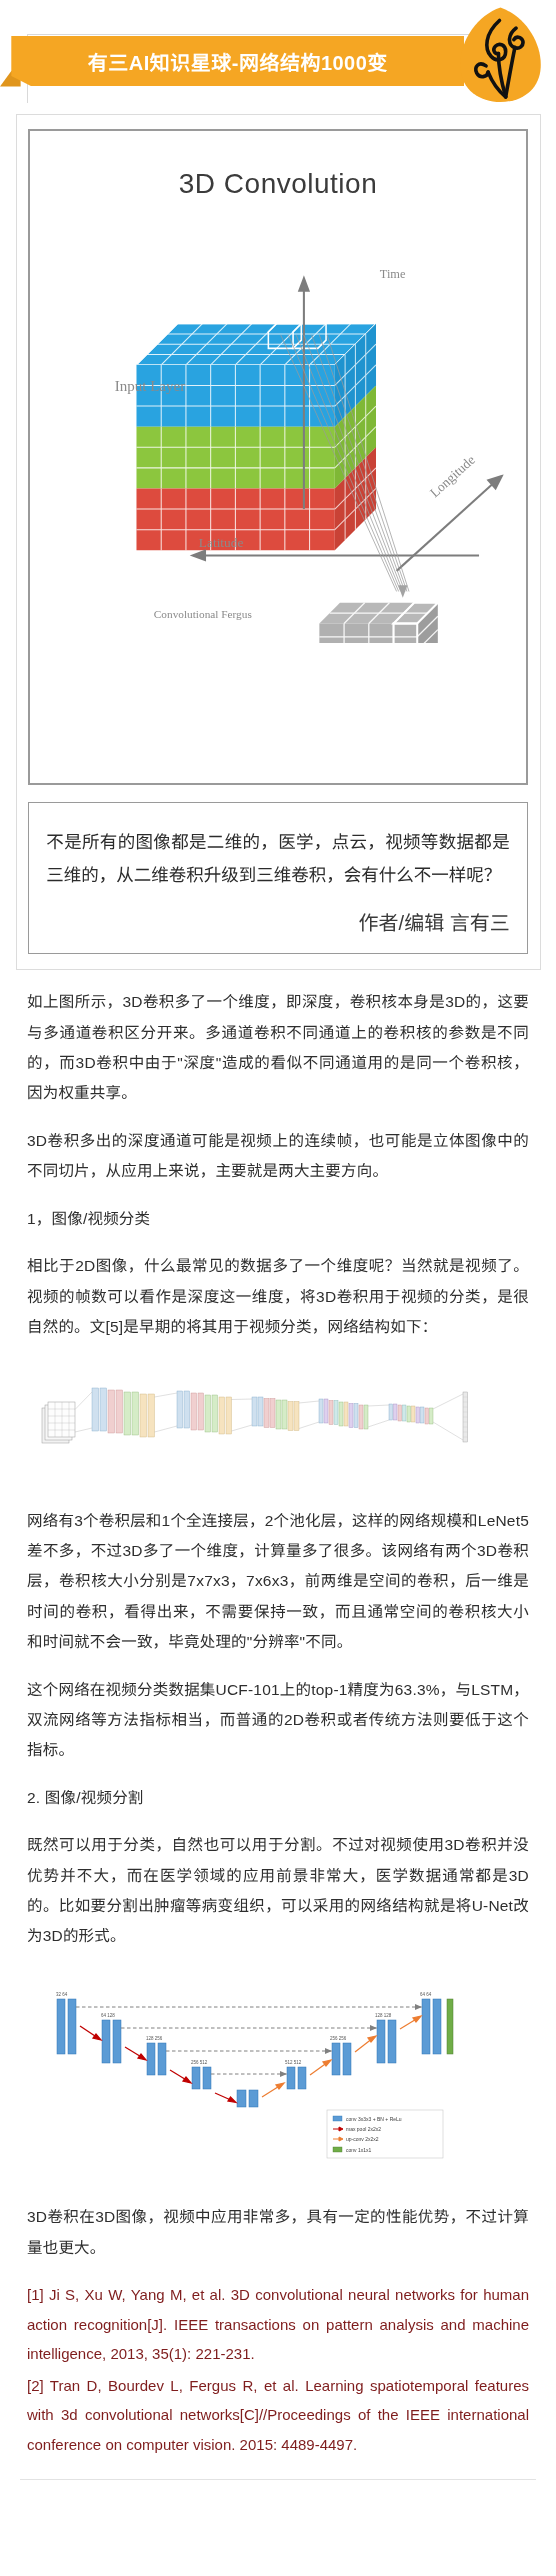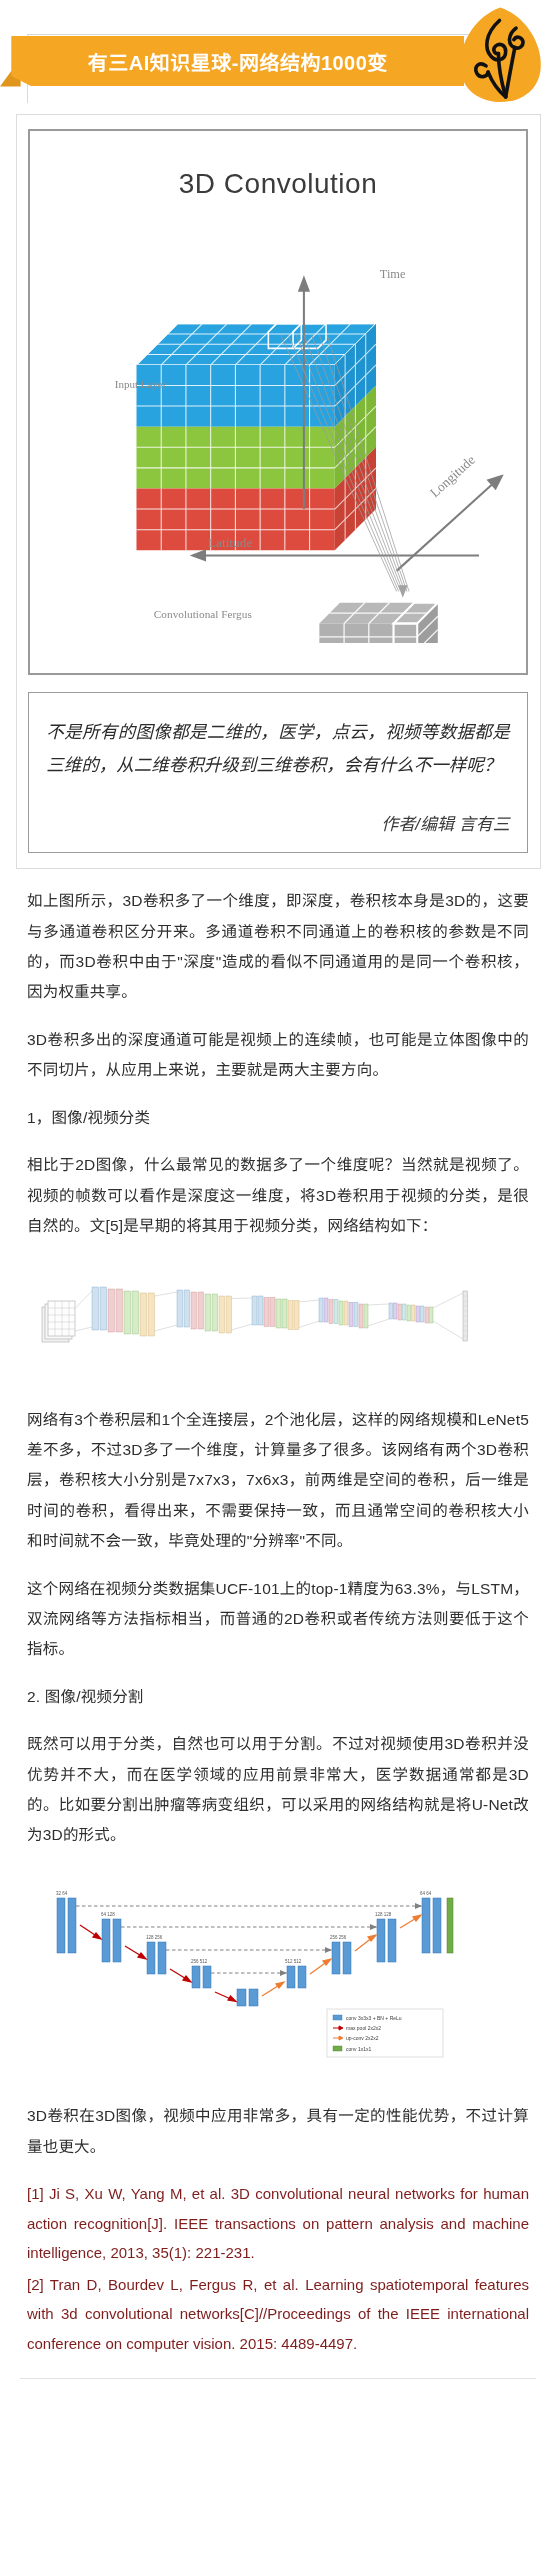--- a/index.html
+++ b/index.html
@@ -73,21 +73,21 @@
     margin:11.3px 15.5px 0 15.5px;
     border:0.5px solid #dcdcdc;
     background:#fff;
     padding:13.4px 11.3px 14.4px 11.3px;
     box-sizing:border-box;
   }
   .slide{
     border:2.1px solid #9a9a9a;
     background:#ffffff;
     position:relative;
-    height:546px;
+    height:656px;
     box-sizing:border-box;
     overflow:hidden;
   }
   .slide-title{
     text-align:center;
     color:#3b3b3b;
     font-size:28px;
     font-family:"Liberation Sans","DejaVu Sans",sans-serif;
     margin-top:37px;
     letter-spacing:0.5px;
@@ -99,47 +99,46 @@
     margin-left:36px;
   }
   .lbl{
     position:absolute;
     color:#8a8a8a;
     font-family:"Liberation Serif","DejaVu Serif",serif;
     font-size:11.3px;
     white-space:nowrap;
   }
   .lbl-time{ left:314px; top:67px; font-size:12.4px;}
-  .lbl-input{ left:49px; top:178px; font-size:11px;}
-  .lbl-lat{ left:142px; top:335px; font-size:13.4px;}
+  .lbl-input{ left:49px; top:178px; font-size:15px;}
+  .lbl-lat{ left:133px; top:335px; font-size:13.4px;}
   .lbl-lon{
     left:361px; top:289px; font-size:13.4px;
     transform:rotate(-42deg); transform-origin:left top;
   }
   .lbl-conv{ left:88px; top:408px; font-size:11.3px;}
 
   
   .quote-box{
     margin:17.5px 0 0 0;
     border:1.5px solid #9a9a9a;
     padding:23px 17.5px 17.5px 17.5px;
     box-sizing:border-box;
-    font-style:italic;
   }
   .quote-text{
     font-size:17.5px;
     color:#2b2b2b;
     line-height:1.85;
     font-family:"Liberation Sans","DejaVu Sans",sans-serif;
     text-align:justify;
   }
   .quote-author{
-    margin-top:29px;
+    margin-top:16px;
     text-align:right;
-    font-size:17px;
+    font-size:20px;
     color:#3a3a3a;
     font-family:"Liberation Sans","DejaVu Sans",sans-serif;
   }
 
   
   .body-wrap{ padding:0 27px; }
   p.para{
     font-size:15.5px;
     line-height:1.95;
     color:#2e2e2e;

